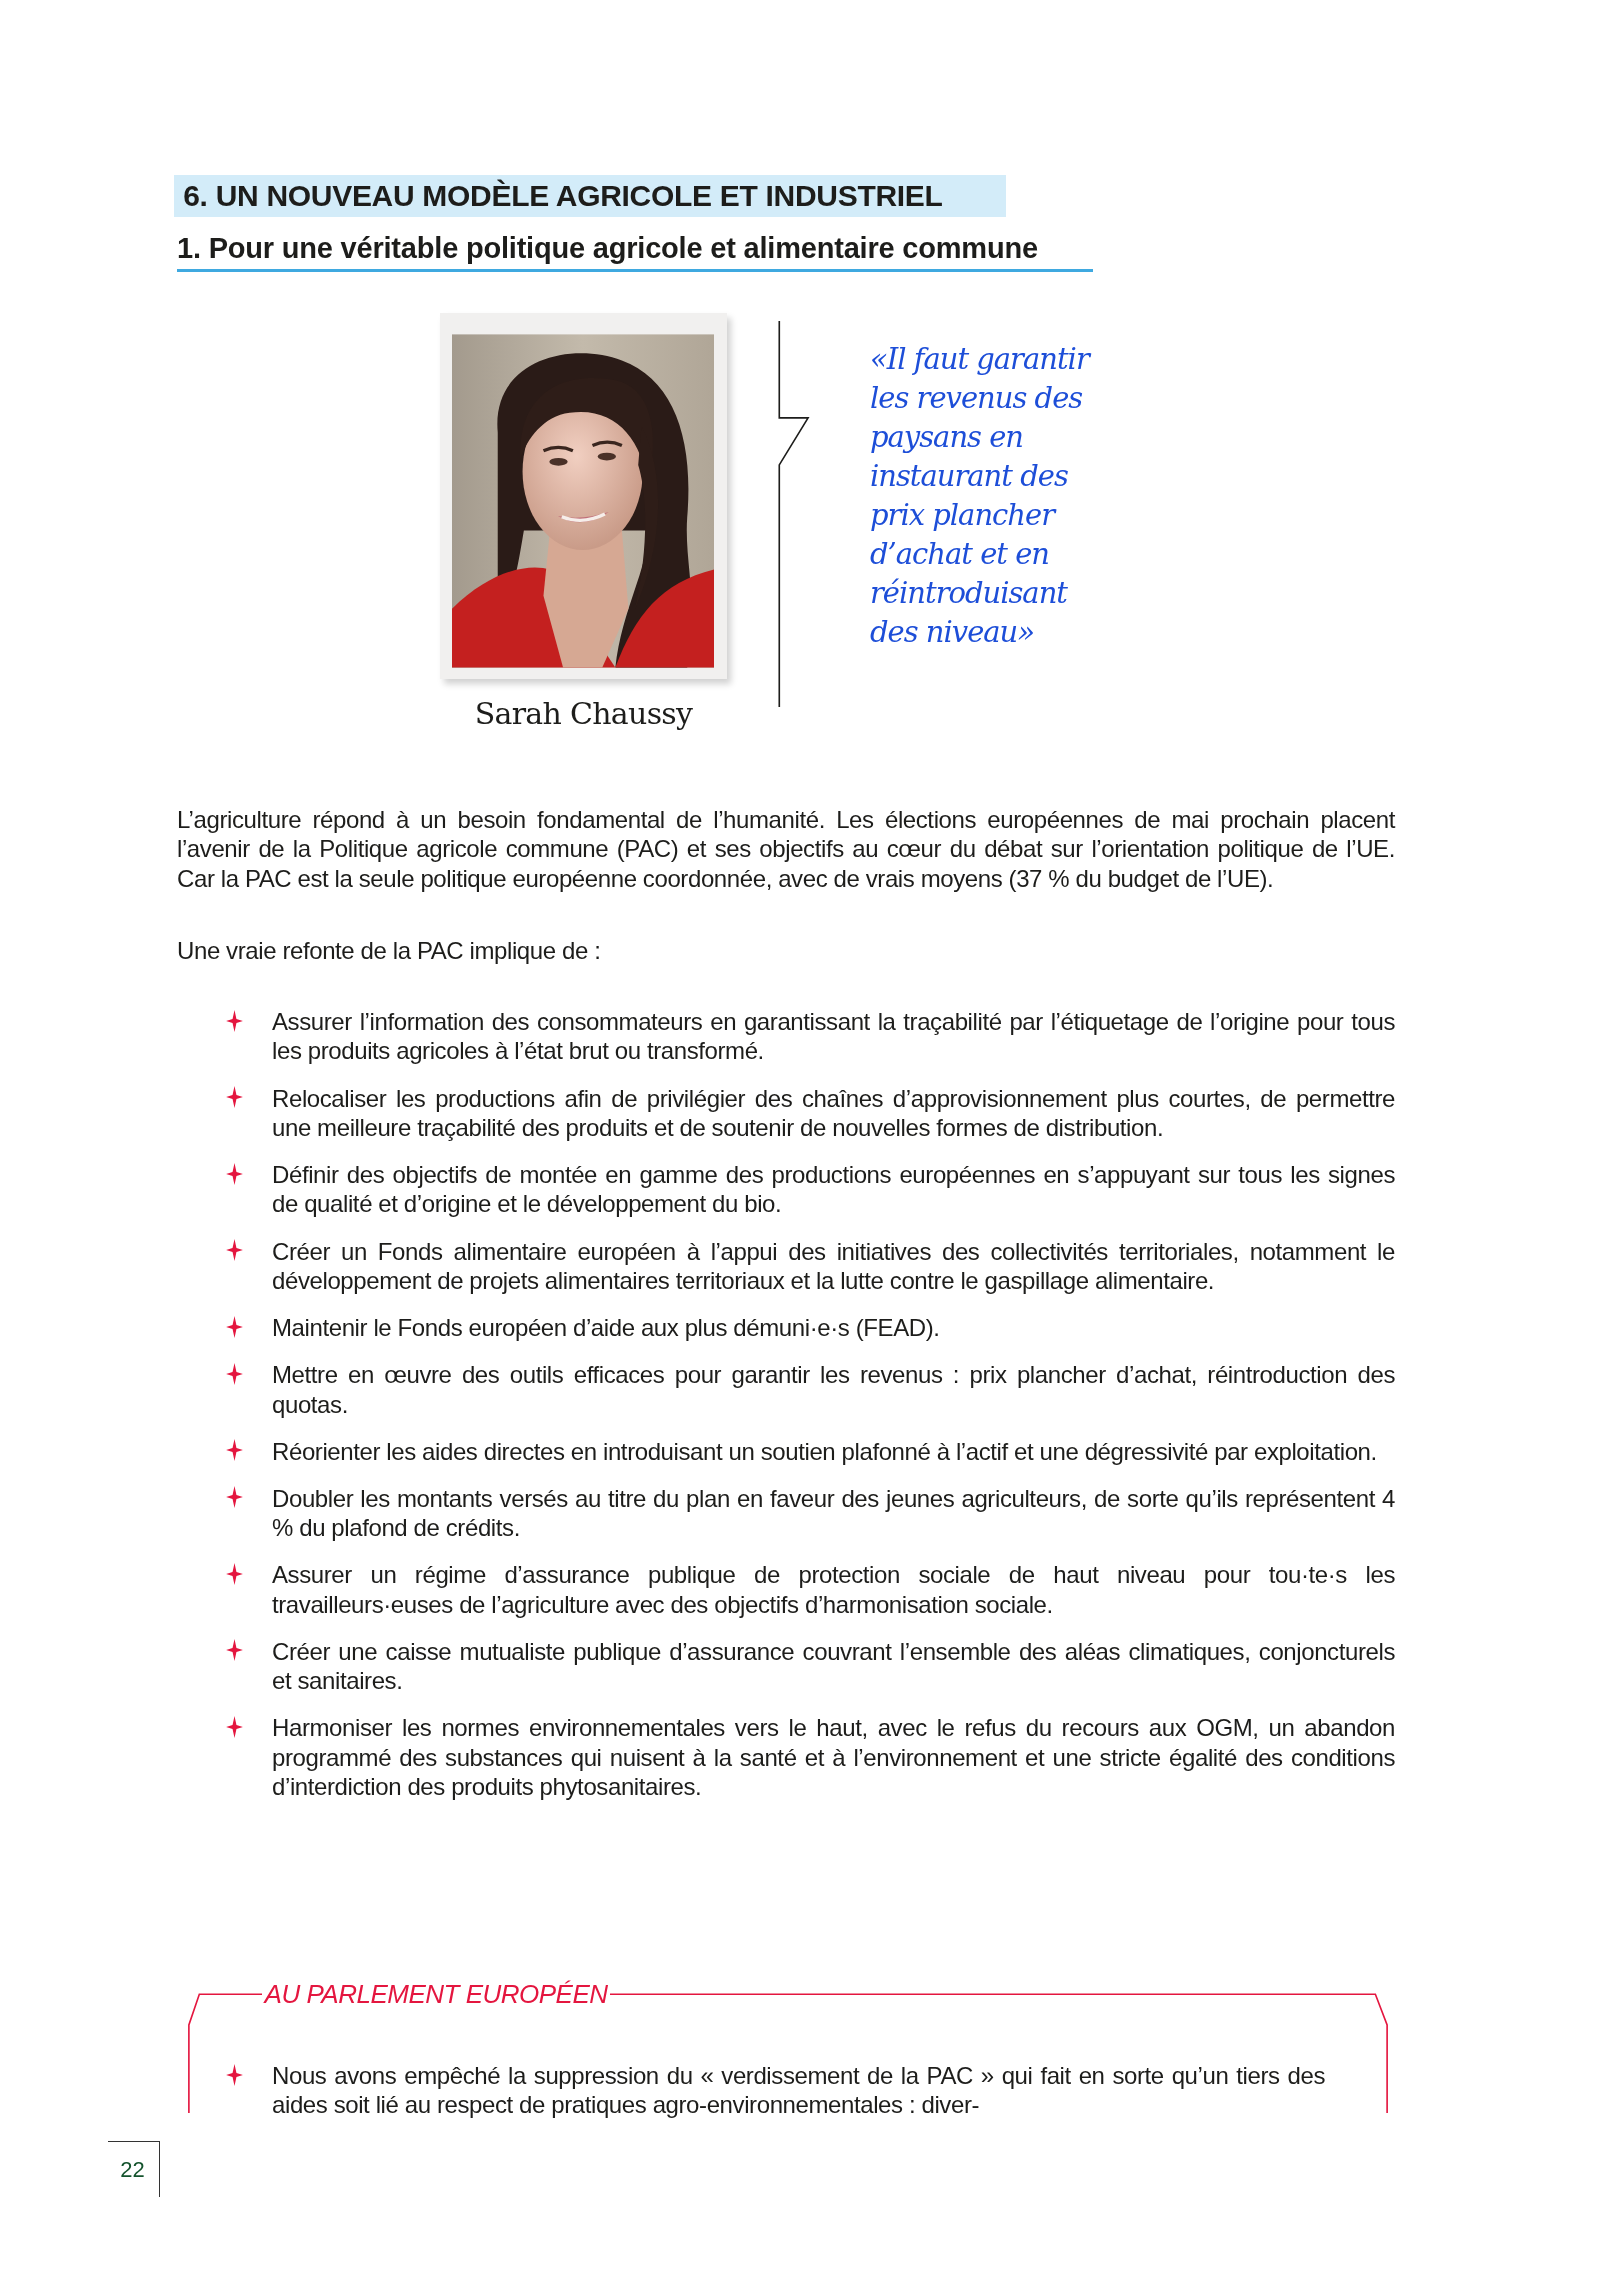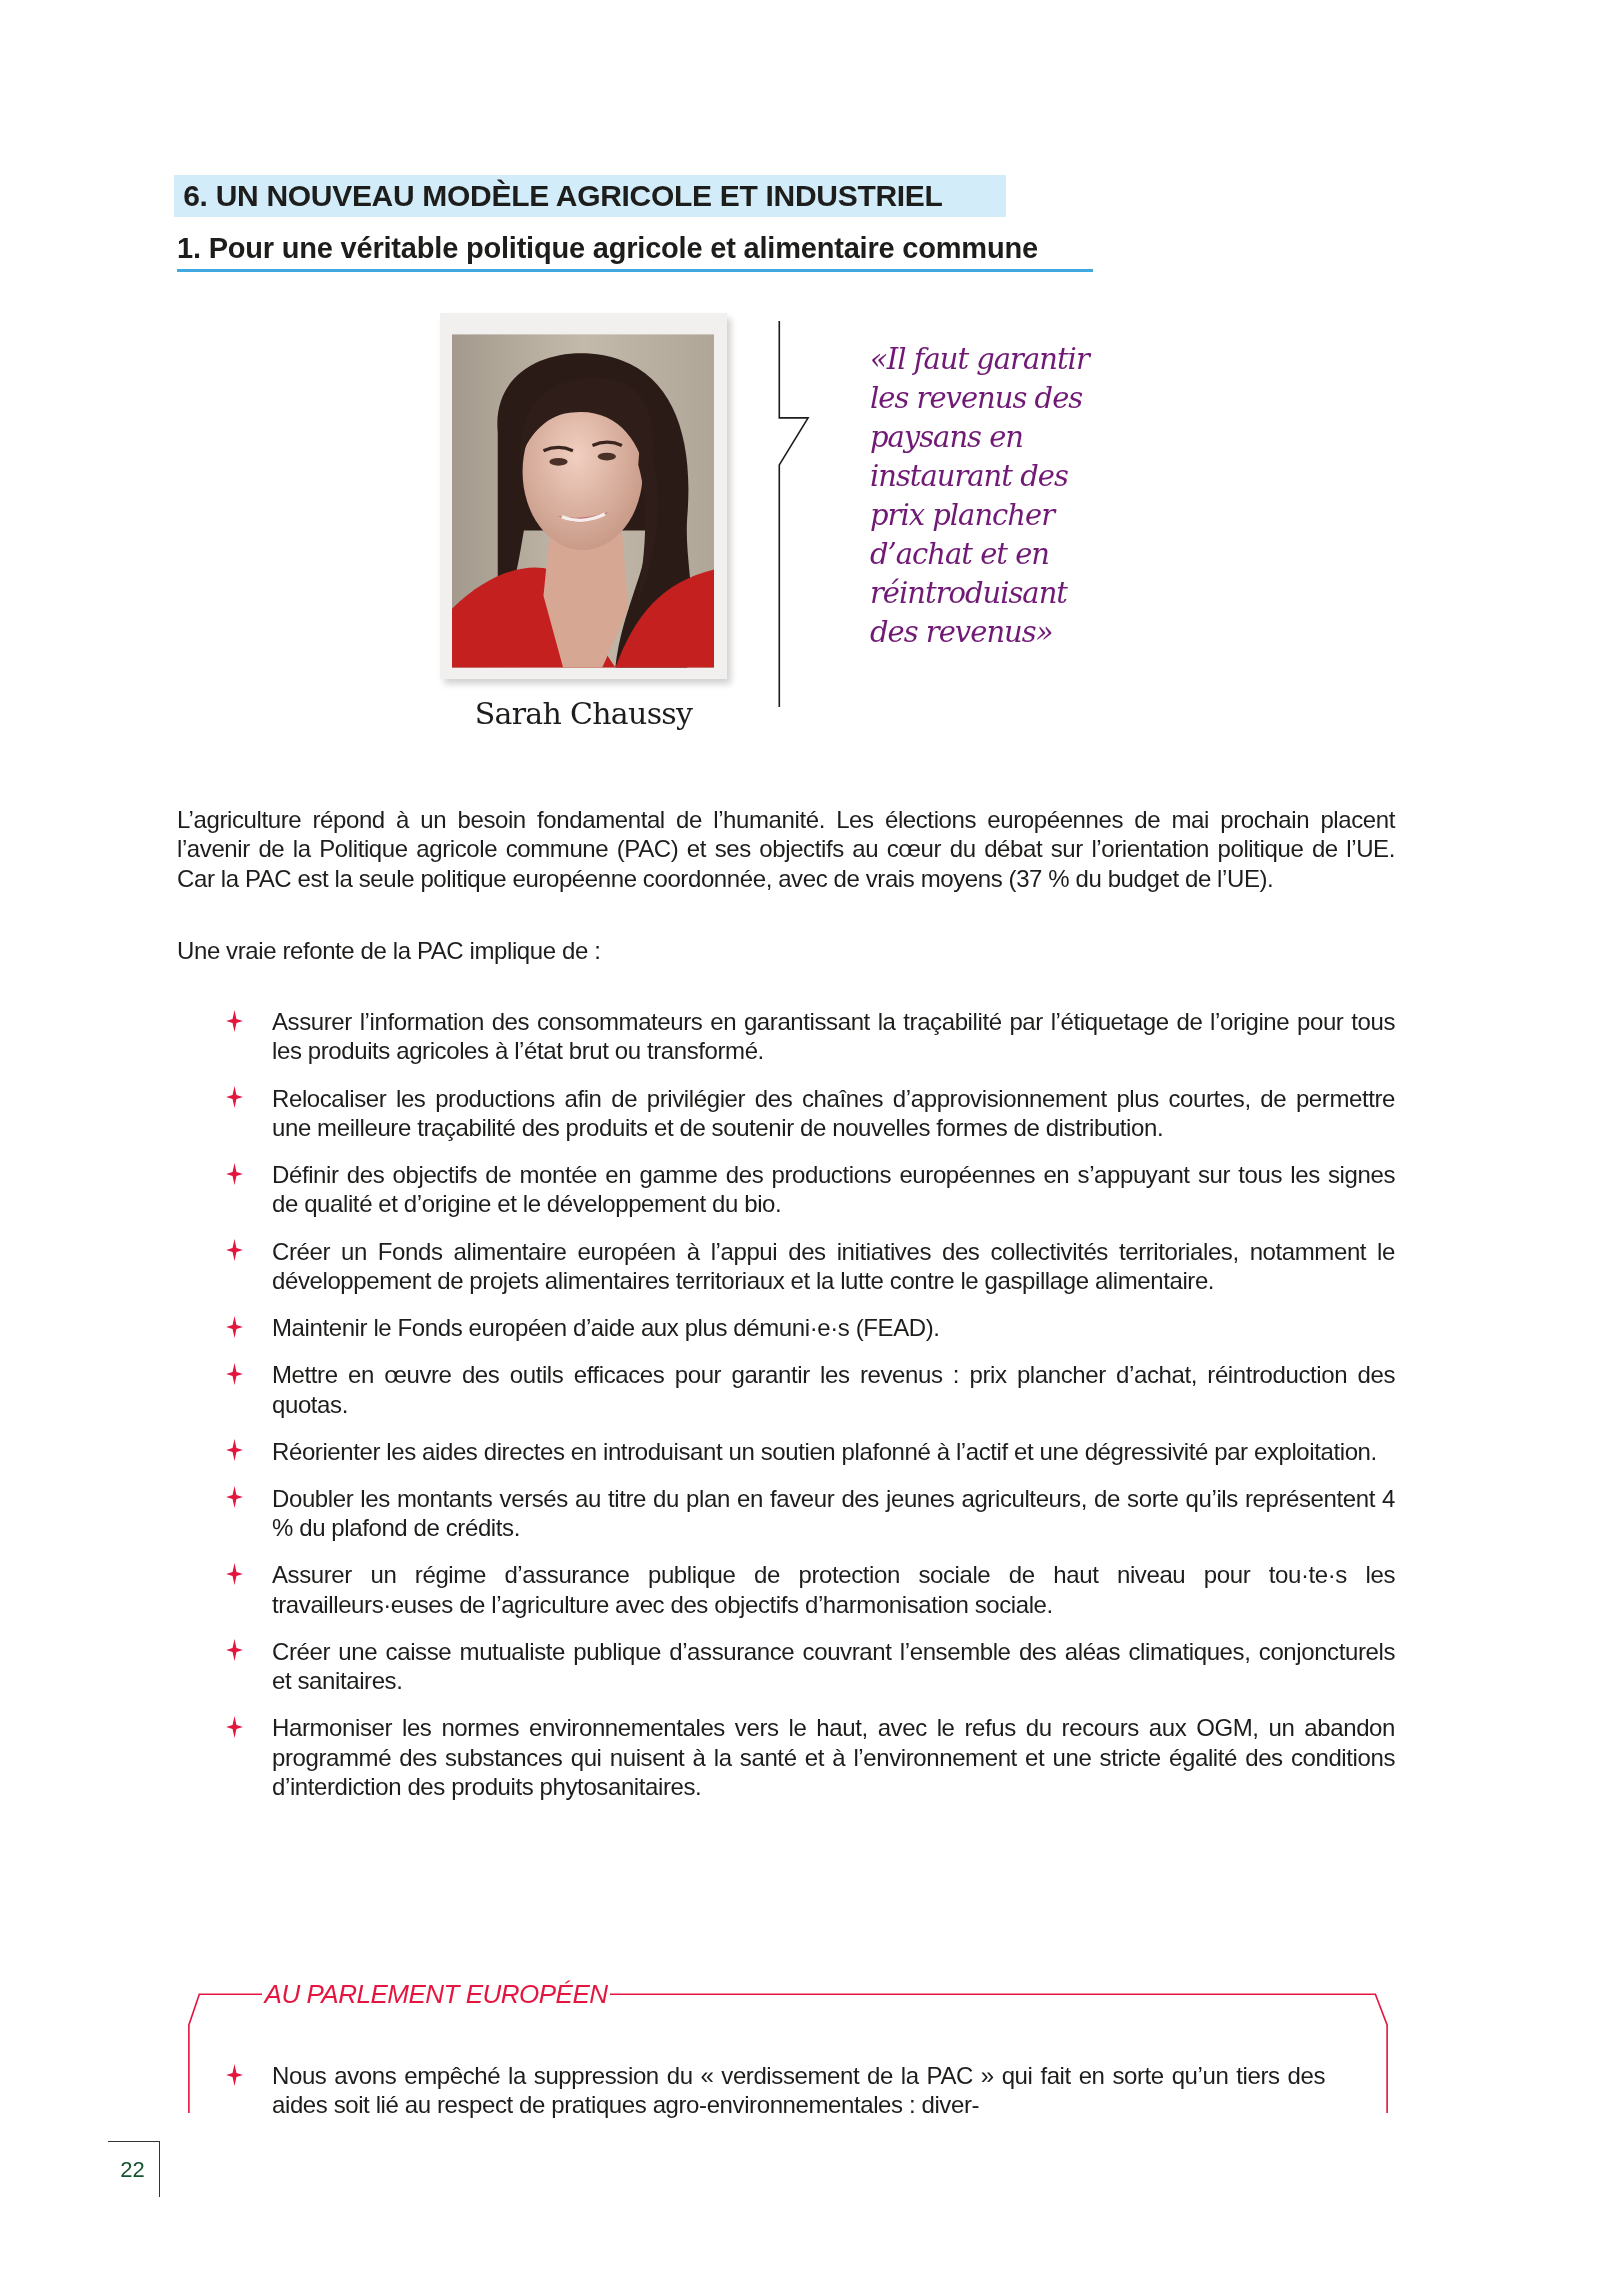--- a/index.html
+++ b/index.html
@@ -15,21 +15,21 @@
   .sub-underline { left: 177px; top: 269px; width: 916px; height: 2.6px; background: #3fa9e0; }
 
   .photo-frame { left: 440px; top: 313px; width: 287px; height: 366px; background: #f1f0ef;
      box-shadow: 3.9px 5.2px 6.5px rgba(0,0,0,0.18); }
   .photo { left: 452px; top: 334px; width: 262px; height: 334px; overflow: hidden; }
   .caption { left: 440px; top: 694px; width: 287px; text-align: center; font-family: "DejaVu Serif", serif;
      font-size: 30px; line-height: 39px; letter-spacing: -0.7px; }
 
   .quote-divider { left: 766px; top: 321px; width: 92px; height: 386px; }
   .quote { left: 870px; top: 340px; width: 275px; font-family: "DejaVu Serif", serif; font-style: italic;
-     font-size: 29px; line-height: 39px; letter-spacing: -1px; color: #701a75; }
+     font-size: 29px; line-height: 39px; letter-spacing: -1px; color: #1d4ed8; }
   .quote div { white-space: nowrap; }
 
   .body-text { left: 177px; width: 1218px; font-size: 24px; line-height: 29.4px; letter-spacing: -0.4px;
      text-align: justify; }
   .p1 { top: 805px; }
   .p2 { top: 936px; }
 
   .bullets { left: 226px; top: 982px; width: 1169px; margin-top: 25px; }
   .bullet { position: relative; padding-left: 46px; font-size: 24px; line-height: 29.4px; letter-spacing: -0.4px;
      text-align: justify; margin-bottom: 17.7px; }
@@ -101,21 +101,21 @@
 </div>
 
 <div class="abs quote">
   <div>«Il faut garantir</div>
   <div>les revenus des</div>
   <div>paysans en</div>
   <div>instaurant des</div>
   <div>prix plancher</div>
   <div>d’achat et en</div>
   <div>réintroduisant</div>
-  <div>des revenus»</div>
+  <div>des niveau»</div>
 </div>
 
 <div class="abs body-text p1">L’agriculture répond à un besoin fondamental de l’humanité. Les élections européennes de mai prochain placent l’avenir de la Politique agricole commune (PAC) et ses objectifs au cœur du débat sur l’orientation politique de l’UE. Car la PAC est la seule politique européenne coordonnée, avec de vrais moyens (37 % du budget de l’UE).</div>
 <div class="abs body-text p2">Une vraie refonte de la PAC implique de :</div>
 
 <div class="abs bullets">
   <div class="bullet">
     <span class="star">
         <svg width="17" height="22" viewBox="0 0 26 34">
           <path d="M13 0 L16 14 L26 17 L16 20 L13 34 L10 20 L0 17 L10 14 Z" fill="#e4163f"></path>

